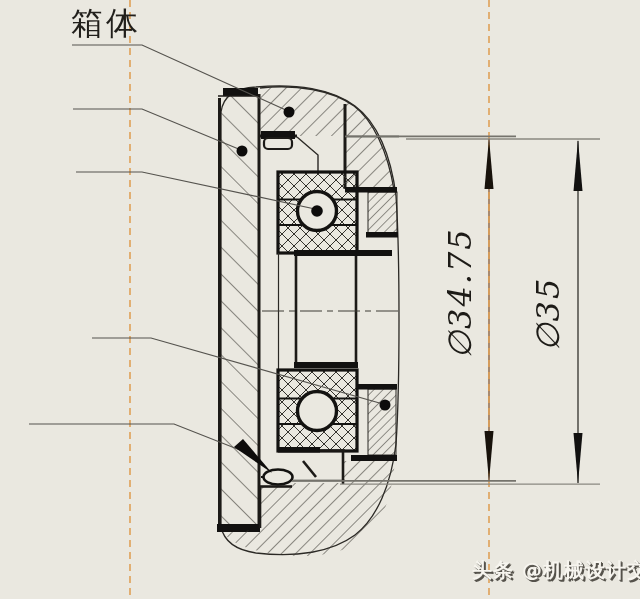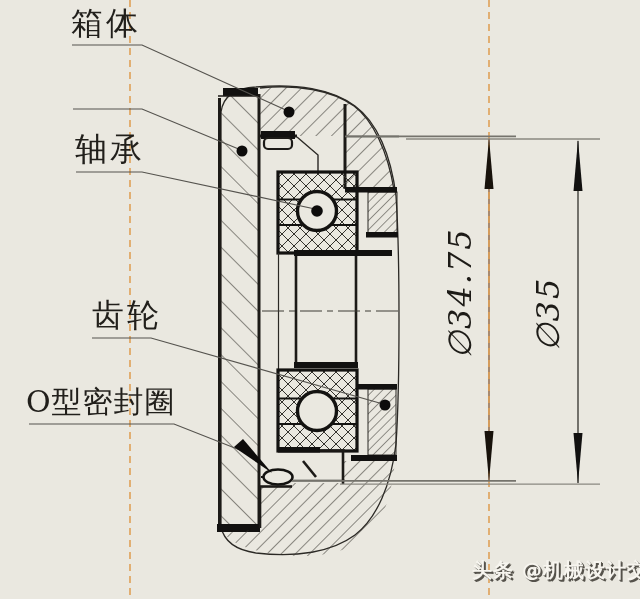--- a/index.html
+++ b/index.html
@@ -168,22 +168,19 @@
   <g fill="#0d0c0b">
     <circle cx="289" cy="112" r="5.5"></circle>
     <circle cx="242" cy="151" r="5.5"></circle>
     <circle cx="317" cy="211" r="5.8"></circle>
     <circle cx="385" cy="405" r="5.5"></circle>
   </g>
   <polygon points="272,473 234,447 243,439" fill="#0d0c0b"></polygon>
 </svg>
 
 <div class="part-label" style="left:71px;top:7px">箱体</div>
-<div class="part-label" style="left:75px;top:133px">轴承</div>
-<div class="part-label" style="left:92px;top:299px">齿轮</div>
-<div class="part-label" style="left:26px;top:386px;font-size:30px;letter-spacing:1px">O型密封圈</div>
 
 <div class="dim-label" style="left:381px;top:273px;width:160px;height:40px">∅34.75</div>
 <div class="dim-label" style="left:489px;top:294px;width:120px;height:40px">∅35</div>
 
 <div class="watermark">头条 @机械设计交流</div>
 
 </div>
 
 </body></html>

